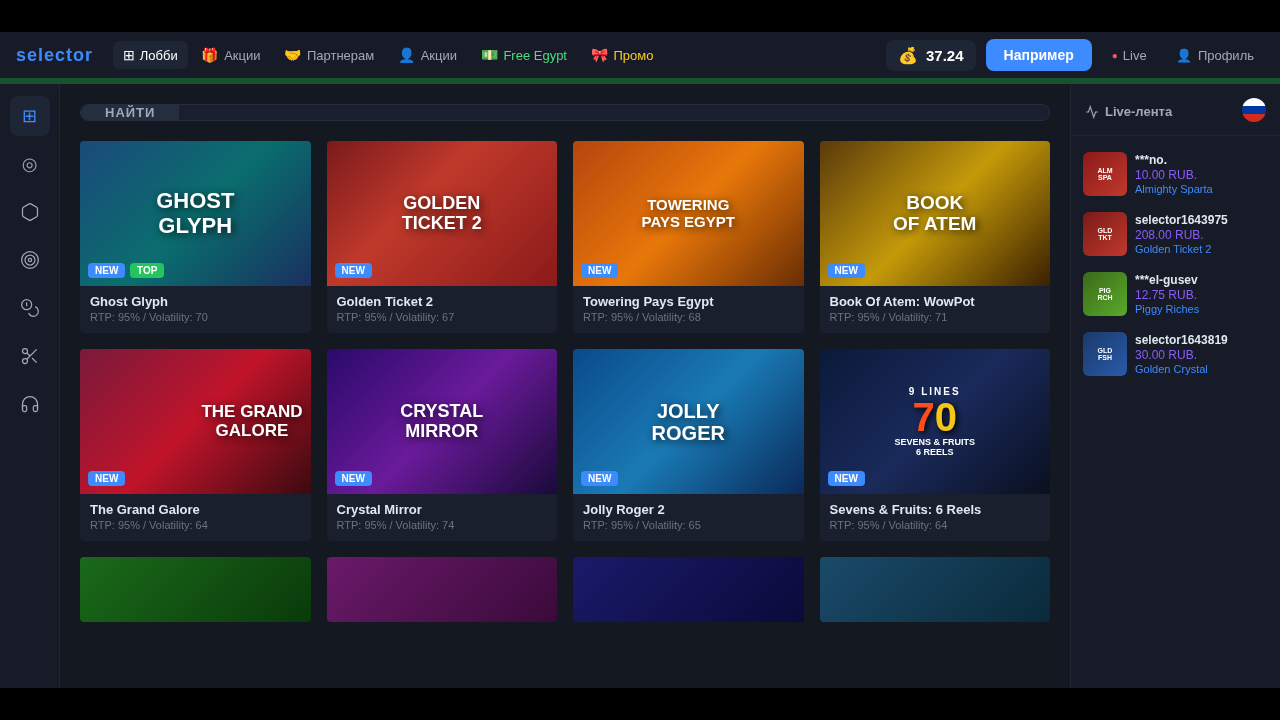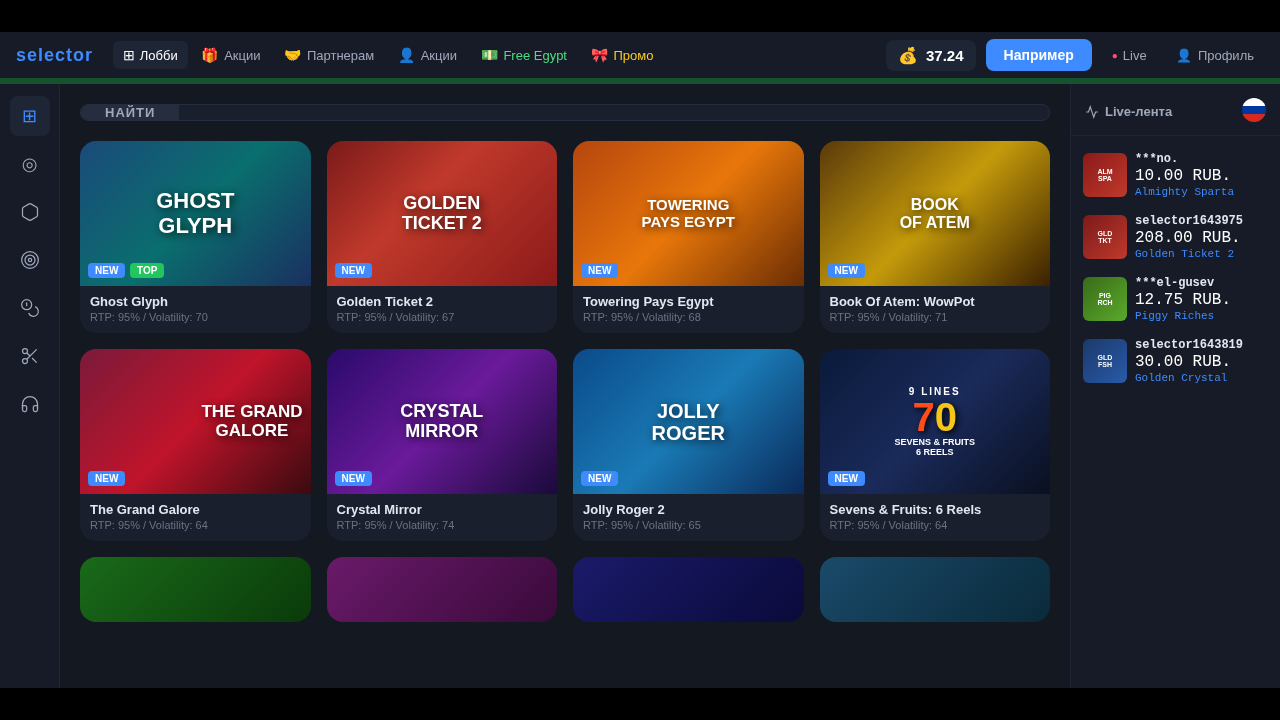--- a/index.html
+++ b/index.html
@@ -173,21 +173,21 @@
       letter-spacing: 1px;
     }
 
     
     .game-grid {
       display: grid;
       grid-template-columns: repeat(4, 1fr);
       gap: 16px;
     }
     .game-card {
-      border-radius: 16px;
+      border-radius: 4px;
       overflow: hidden;
       background: #1a1f2e;
       cursor: pointer;
     }
     .game-thumb {
       position: relative;
       width: 100%;
       height: 145px;
       overflow: hidden;
     }
@@ -302,23 +302,23 @@
       border-radius: 6px;
       flex-shrink: 0;
       display: flex;
       align-items: center;
       justify-content: center;
       font-size: 8px;
       font-weight: 700;
       color: #fff;
       overflow: hidden;
     }
-    .live-info { flex: 1; min-width: 0; font-family: Liberation Mono, monospace; }
+    .live-info { flex: 1; min-width: 0; }
     .live-user { font-size: 12px; color: #e2e8f0; font-weight: 600; }
-    .live-amount { font-size: 16px; color: #ffffff; margin: 1px 0; }
+    .live-amount { font-size: 12px; color: #8b5cf6; margin: 1px 0; }
     .live-game { font-size: 11px; color: #3d8bff; overflow: hidden; text-overflow: ellipsis; white-space: nowrap; }
 
     
     .flag-circle {
       width: 24px;
       height: 24px;
       border-radius: 50%;
       background: linear-gradient(to bottom, #fff 33%, #0037a1 33% 66%, #d52b1e 66%);
       display: inline-block;
     }
@@ -481,21 +481,21 @@
         </div>
         <div class="game-info">
           <div class="game-title">Towering Pays Egypt</div>
           <div class="game-rtp">RTP: 95% / Volatility: 68</div>
         </div>
       </div>
 
       <div class="game-card">
         <div class="game-thumb">
           <div class="game-thumb-bg bg-atem">
-            <span class="game-text" style="font-size:16px;">BOOK<br>OF ATEM</span>
+            <span class="game-text" style="font-size:19px;">BOOK<br>OF ATEM</span>
           </div>
           <span class="badge-new">NEW</span>
         </div>
         <div class="game-info">
           <div class="game-title">Book Of Atem: WowPot</div>
           <div class="game-rtp">RTP: 95% / Volatility: 71</div>
         </div>
       </div>
 
     </div>

